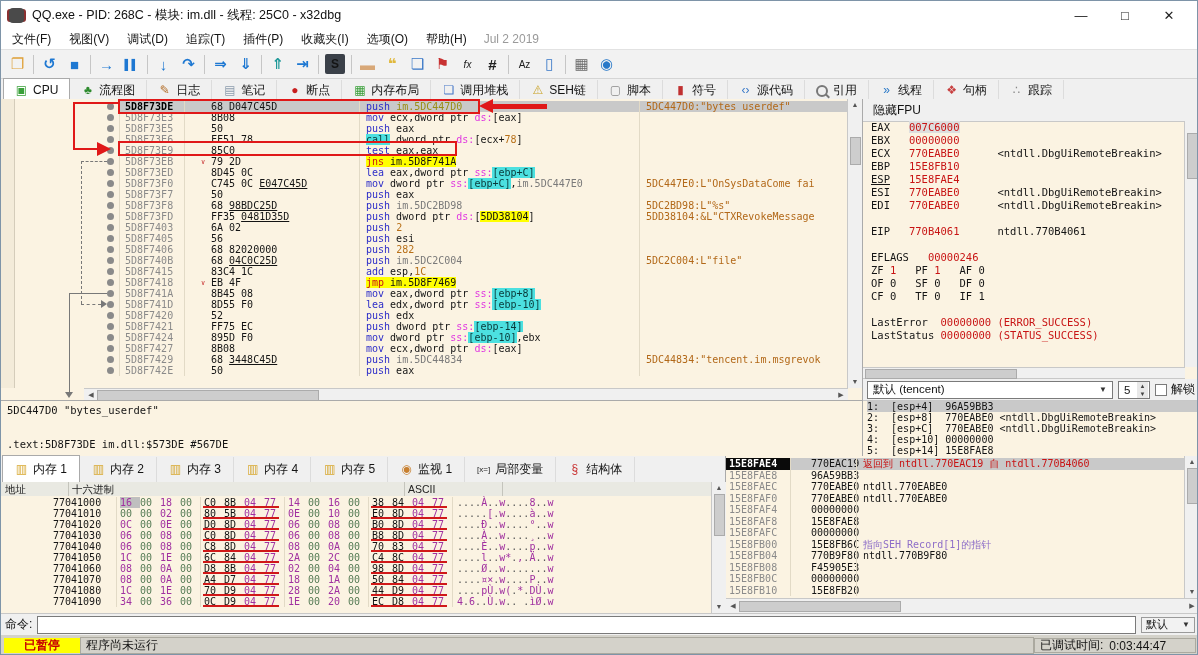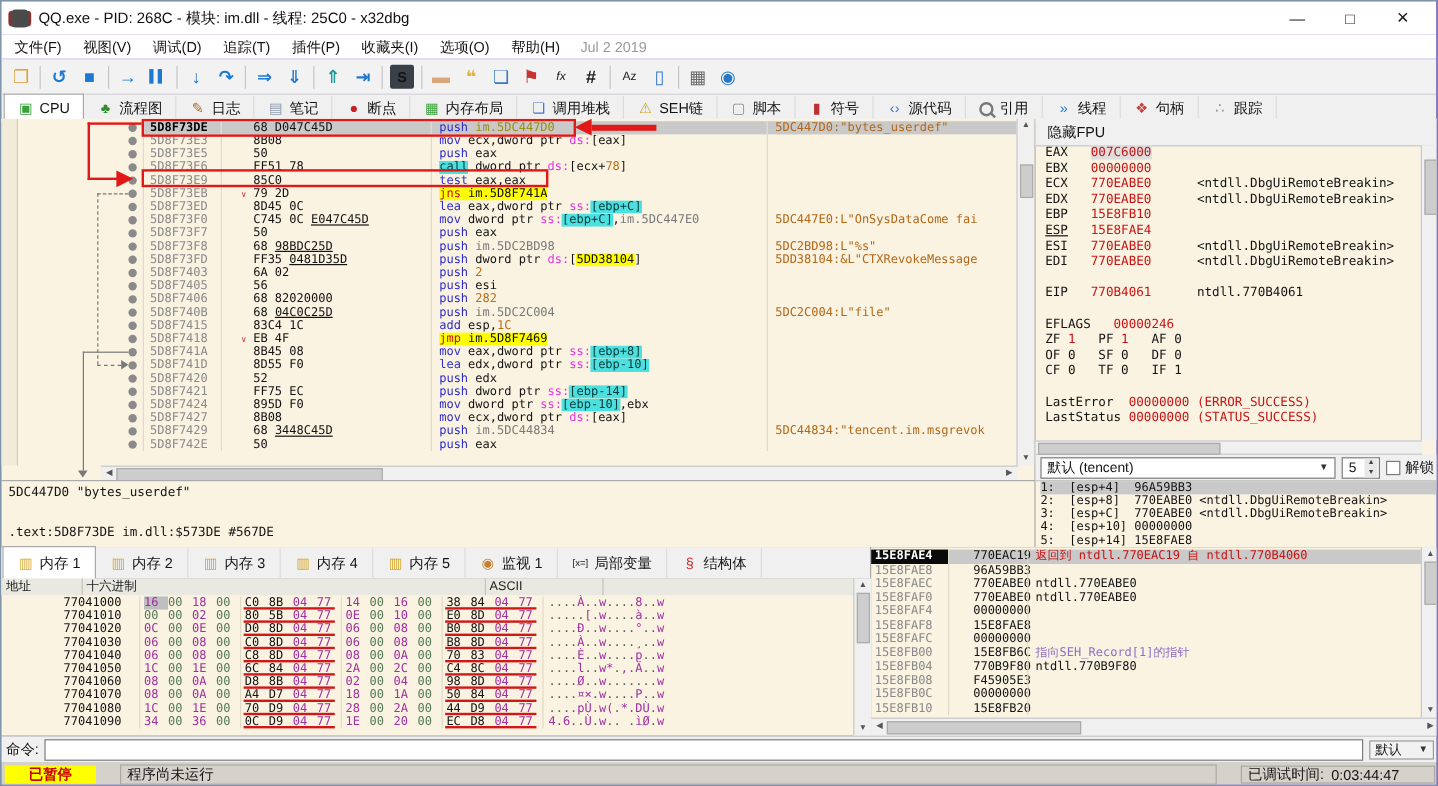--- a/index.html
+++ b/index.html
@@ -1,16 +1,16 @@
 <!DOCTYPE html>
 <html><head>
 <meta charset="utf-8">
 <style>
   html,body{margin:0;padding:0;background:#9AA4AC;}
-  #app{position:relative;width:1198px;height:655px;background:#6d28d9;
+  #app{position:relative;width:1198px;height:655px;background:#15803d;
        font-family:"Liberation Sans","DejaVu Sans",sans-serif;font-size:12px;color:#141414;
        border:1px solid #7E94A8;box-sizing:border-box;overflow:hidden;}
   
   .titlebar{height:28px;background:#FFFFFF;display:flex;align-items:center;padding:0 6px;}
   .appicon{width:15px;height:15px;border-radius:4px;background:#4A4A4A;margin:0 8px 0 2px;
            box-shadow:-3px 0 0 -1px #8A3030, 3px 0 0 -1px #8A3030;}
   .apptitle{font-size:12.5px;color:#101010;}
   .wbtns{margin-left:auto;display:flex;}
   .wbtn{width:44px;height:26px;display:flex;align-items:center;justify-content:center;font-size:13px;color:#222;}
   .menubar{height:20px;background:#FFFFFF;display:flex;align-items:center;padding-left:2px;}
@@ -98,21 +98,21 @@
   .saddr{width:64px;padding-left:3px;color:#8A8A8A;box-sizing:border-box;flex:none;}
   .saddr.sel{background:#0A0A0A;color:#FFF;font-weight:bold;}
   .sval{width:66px;border-left:1px solid #E2DAC6;padding-left:20px;box-sizing:border-box;flex:none;}
   .scmt{border-left:1px solid #E2DAC6;padding-left:6px;width:314px;overflow:hidden;box-sizing:border-box;}
   .scmt.ret{color:#C81414;} .scmt.seh{color:#8E6EC8;}
   
   .cmdbar{position:absolute;top:612px;left:0;width:1198px;height:22px;background:#F0F0F0;border-top:1px solid #C8C8C8;
           display:flex;align-items:center;padding:0 4px;gap:5px;box-sizing:border-box;}
   .cmdinput{flex:1;height:16px;border:1px solid #7A7A7A;background:#FFF;font-size:11px;padding:0 3px;}
   .cmdcombo{width:54px;height:16px;background:#F2F2F2;border:1px solid #9A9A9A;display:flex;align-items:center;justify-content:space-between;padding:0 4px;font-size:11px;box-sizing:border-box;}
-  .statusbar{position:absolute;top:634px;left:0;width:1198px;height:21px;background:#D4D2CA;display:flex;align-items:center;padding:2px 3px;gap:20px;box-sizing:border-box;}
+  .statusbar{position:absolute;top:634px;left:0;width:1198px;height:21px;background:#D4D2CA;display:flex;align-items:center;padding:2px 3px;gap:0;box-sizing:border-box;}
   .badge{width:76px;height:15px;background:#FFFF00;color:#C80000;font-weight:bold;display:flex;align-items:center;justify-content:center;}
   .smsg{flex:1;height:15px;border:1px solid #ABA99F;padding:0 5px;display:flex;align-items:center;}
   .stime{width:162px;height:15px;border:1px solid #ABA99F;padding:0 5px;display:flex;align-items:center;gap:6px;box-sizing:border-box;}
 </style>
 </head>
 <body>
 
 <div id="app">
 
   <div class="titlebar">
@@ -296,21 +296,20 @@
       <div>5DC447D0 "bytes_userdef"</div>
       <div class="l2">.text:5D8F73DE im.dll:$573DE #567DE</div>
     </div>
 
     <div class="regs">
       <div class="regshdr">隐藏FPU</div>
       <div id="regbody">
           <div class="rrow"><span>EAX   </span><span class="tk-rvs">007C6000</span></div>
           <div class="rrow"><span>EBX   </span><span class="tk-rv">00000000</span></div>
           <div class="rrow"><span>ECX   </span><span class="tk-rv">770EABE0</span><span>      </span><span>&lt;ntdll.DbgUiRemoteBreakin&gt;</span></div>
-          <div class="rrow"><span>EDX   </span><span class="tk-rv">770EABE0</span><span>      </span><span>&lt;ntdll.DbgUiRemoteBreakin&gt;</span></div>
           <div class="rrow"><span>EBP   </span><span class="tk-rv">15E8FB10</span></div>
           <div class="rrow"><span class="tk-ru">ESP</span><span>   </span><span class="tk-rv">15E8FAE4</span></div>
           <div class="rrow"><span>ESI   </span><span class="tk-rv">770EABE0</span><span>      </span><span>&lt;ntdll.DbgUiRemoteBreakin&gt;</span></div>
           <div class="rrow"><span>EDI   </span><span class="tk-rv">770EABE0</span><span>      </span><span>&lt;ntdll.DbgUiRemoteBreakin&gt;</span></div>
           <div class="rrow">&nbsp;</div>
           <div class="rrow"><span>EIP   </span><span class="tk-rv">770B4061</span><span>      </span><span>ntdll.770B4061</span></div>
           <div class="rrow">&nbsp;</div>
           <div class="rrow"><span>EFLAGS   </span><span class="tk-rv">00000246</span></div>
           <div class="rrow"><span>ZF </span><span class="tk-rv">1</span><span>   PF </span><span class="tk-rv">1</span><span>   AF 0</span></div>
           <div class="rrow"><span>OF 0   SF 0   DF 0</span></div>

